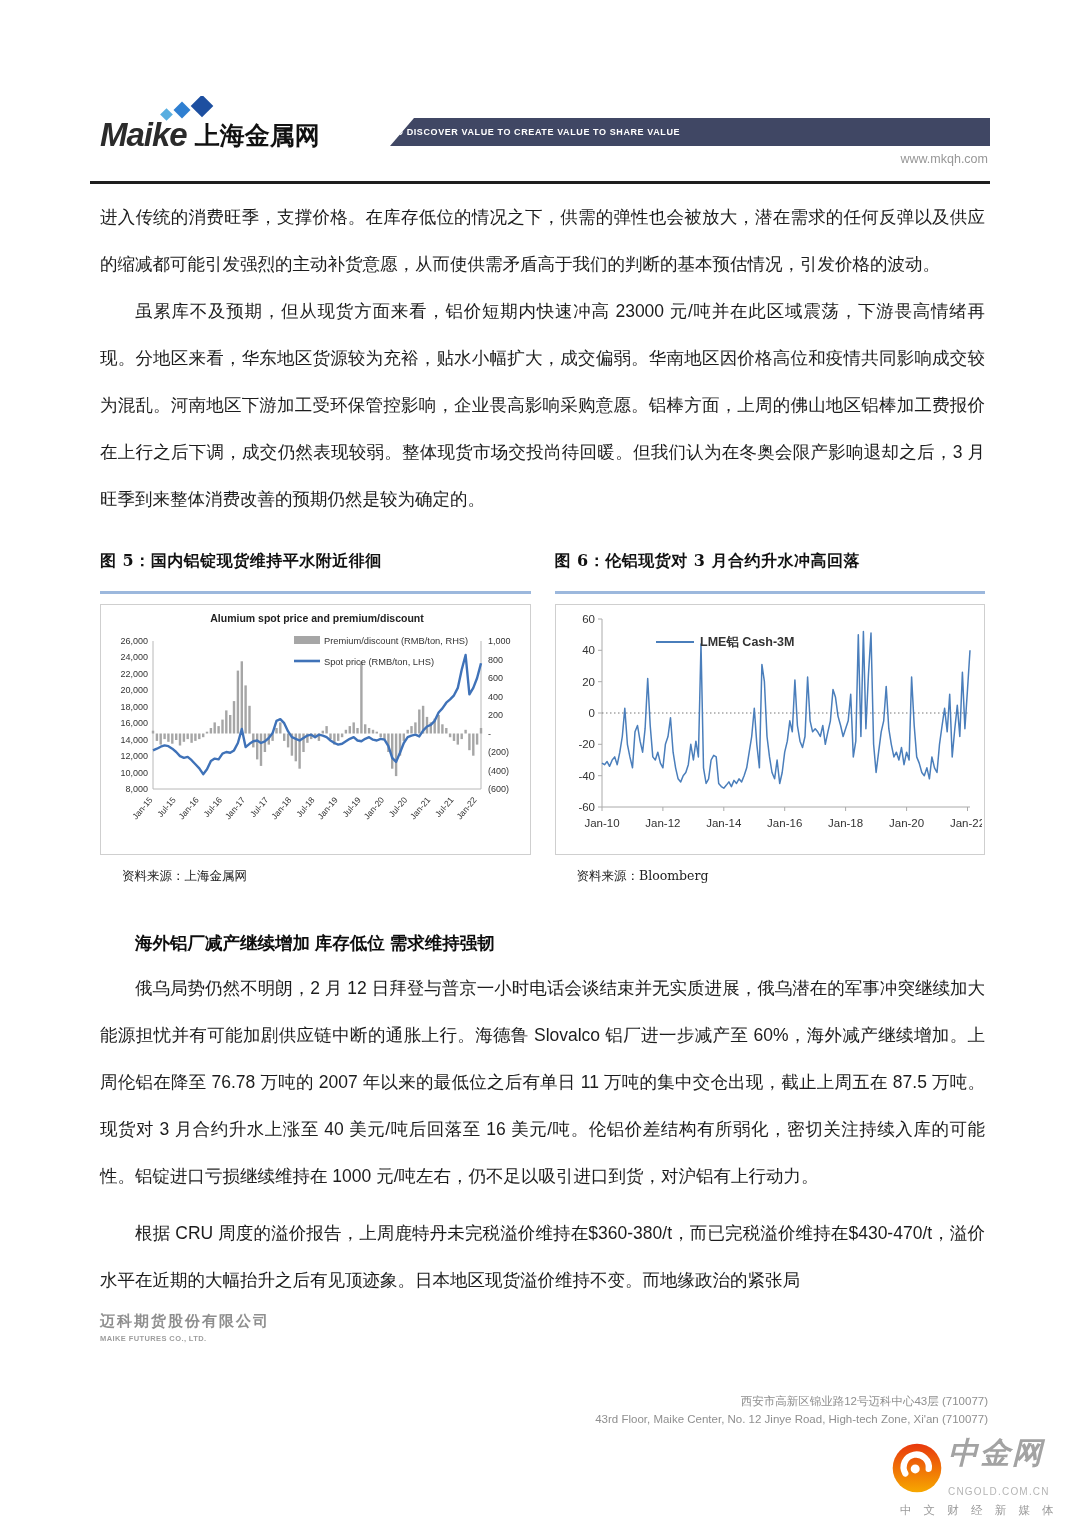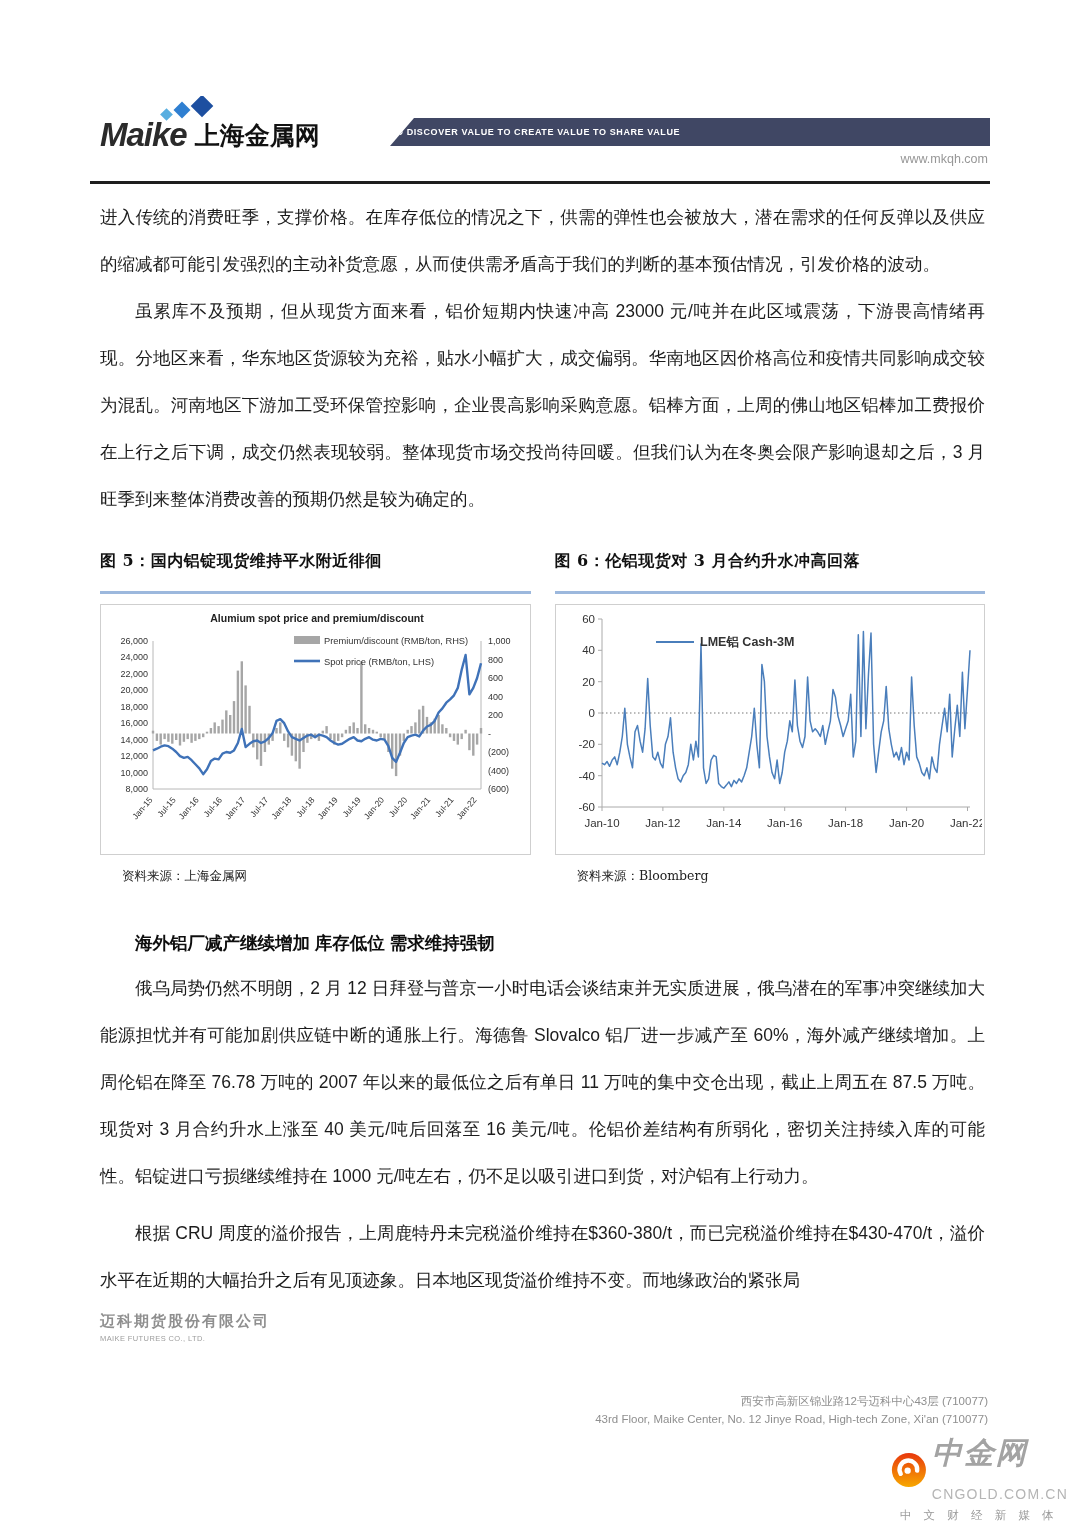--- a/index.html
+++ b/index.html
@@ -27,29 +27,29 @@
   .fig-caption{font-family:"DejaVu Serif",serif;font-size:16px;font-weight:bold;color:#111;
                padding-bottom:19px;border-bottom:3px solid #9cb8dd;margin-bottom:10px;letter-spacing:0.5px;}
   .chart-box{border:1.6px solid #cfcfcf;background:#fff;height:249px;overflow:hidden;}
   .fig-source{font-family:"DejaVu Serif",serif;font-size:12.5px;color:#222;margin-top:13px;padding-left:22px;}
   
   .section-heading{font-size:17.5px;font-weight:bold;color:#0d0d0d;margin:46px 0 0 0;text-indent:2em;}
   .section-para{font-size:17.5px;line-height:47px;text-align:justify;margin:10px 0 0 0;text-indent:2em;}
   
   .footer-left{position:absolute;left:100px;top:1312px;}
   .fl-cn{font-size:15px;color:#8f8f8f;font-weight:bold;letter-spacing:2px;}
-  .fl-en{font-size:7.5px;color:#9d9d9d;font-weight:normal;letter-spacing:0.4px;margin-top:3px;}
+  .fl-en{font-size:7.5px;color:#9d9d9d;font-weight:bold;letter-spacing:0.4px;margin-top:3px;}
   .footer-right{position:absolute;right:92px;top:1392px;text-align:right;color:#8f8f8f;
                 font-size:11.5px;line-height:18px;}
   
   .watermark{position:absolute;right:12px;top:1438px;width:178px;}
   .wm-top{display:flex;align-items:center;}
   .wm-texts{margin-left:4px;}
   .wm-title{font-size:30px;font-weight:bold;color:#a3a3a3;letter-spacing:2px;line-height:30px;font-style:italic;}
-  .wm-domain{font-size:14px;color:#b5b5b5;letter-spacing:1.2px;margin-top:18px;}
+  .wm-domain{font-size:10px;color:#b5b5b5;letter-spacing:1.2px;margin-top:18px;}
   .wm-tagline{font-size:11.5px;color:#9a9a9a;letter-spacing:4.5px;margin-top:6px;text-align:center;}
 </style>
 </head>
 <body>
 
 <div class="page">
 
   <div>
     <div class="logo">
       <svg class="logo-diamonds" width="64" height="30" viewBox="0 0 64 30">

